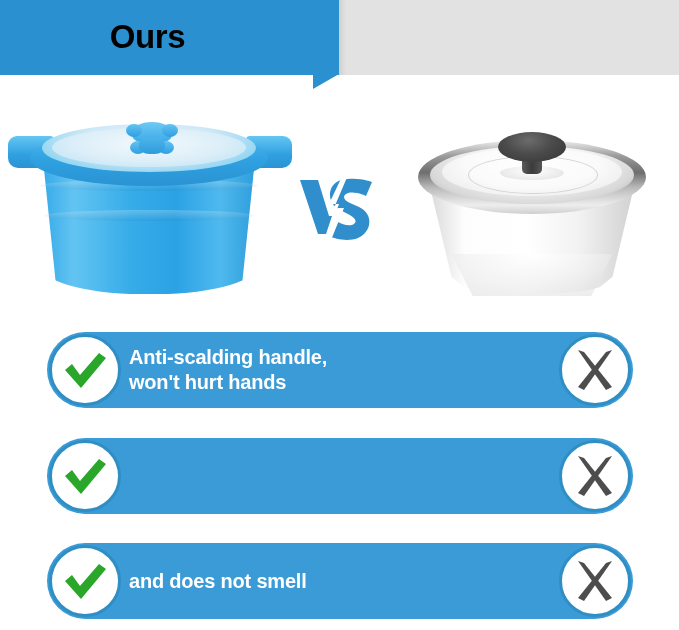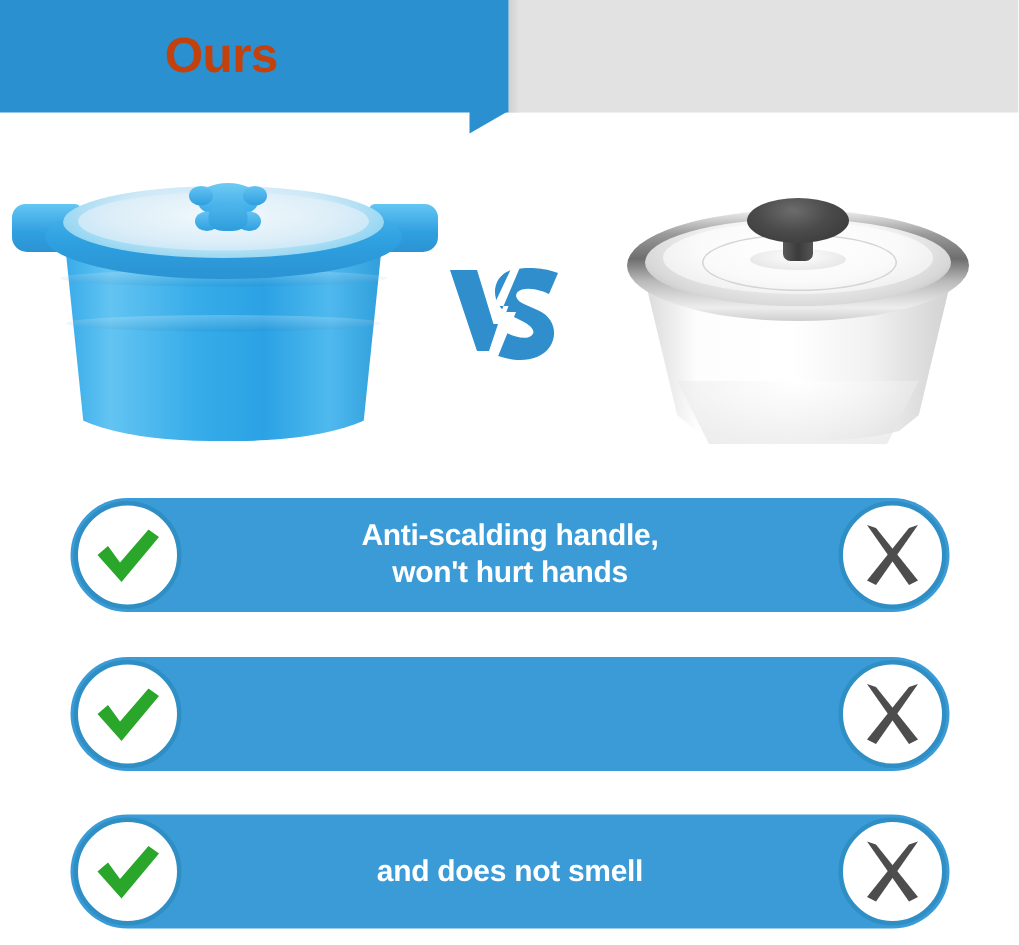--- a/index.html
+++ b/index.html
@@ -58,21 +58,21 @@
     line-height: 73px;
     font-size: 33px;
     font-weight: bold;
     letter-spacing: -0.4px;
     white-space: nowrap;
     text-align: center;
   }
   .header-label-ours {
     left: 0;
     width: 295px;
-    color: #c2410c;
+    color: #000000;
   }
   .header-label-others {
     left: 339px;
     width: 332px;
     color: #6a6a6a;
   }
 
   
   .products {
     position: absolute;
@@ -316,21 +316,21 @@
   .mark-circle svg { display: block; }
 
   .feature-text {
     position: absolute;
     left: 82px;
     top: 0;
     width: 422px;
     height: 76px;
     display: flex;
     flex-direction: column;
-    align-items: center;
+    align-items: flex-start;
     justify-content: center;
     color: #ffffff;
     font-size: 20px;
     font-weight: bold;
     line-height: 25px;
     text-align: center;
     letter-spacing: -0.2px;
     white-space: nowrap;
   }
 </style>

